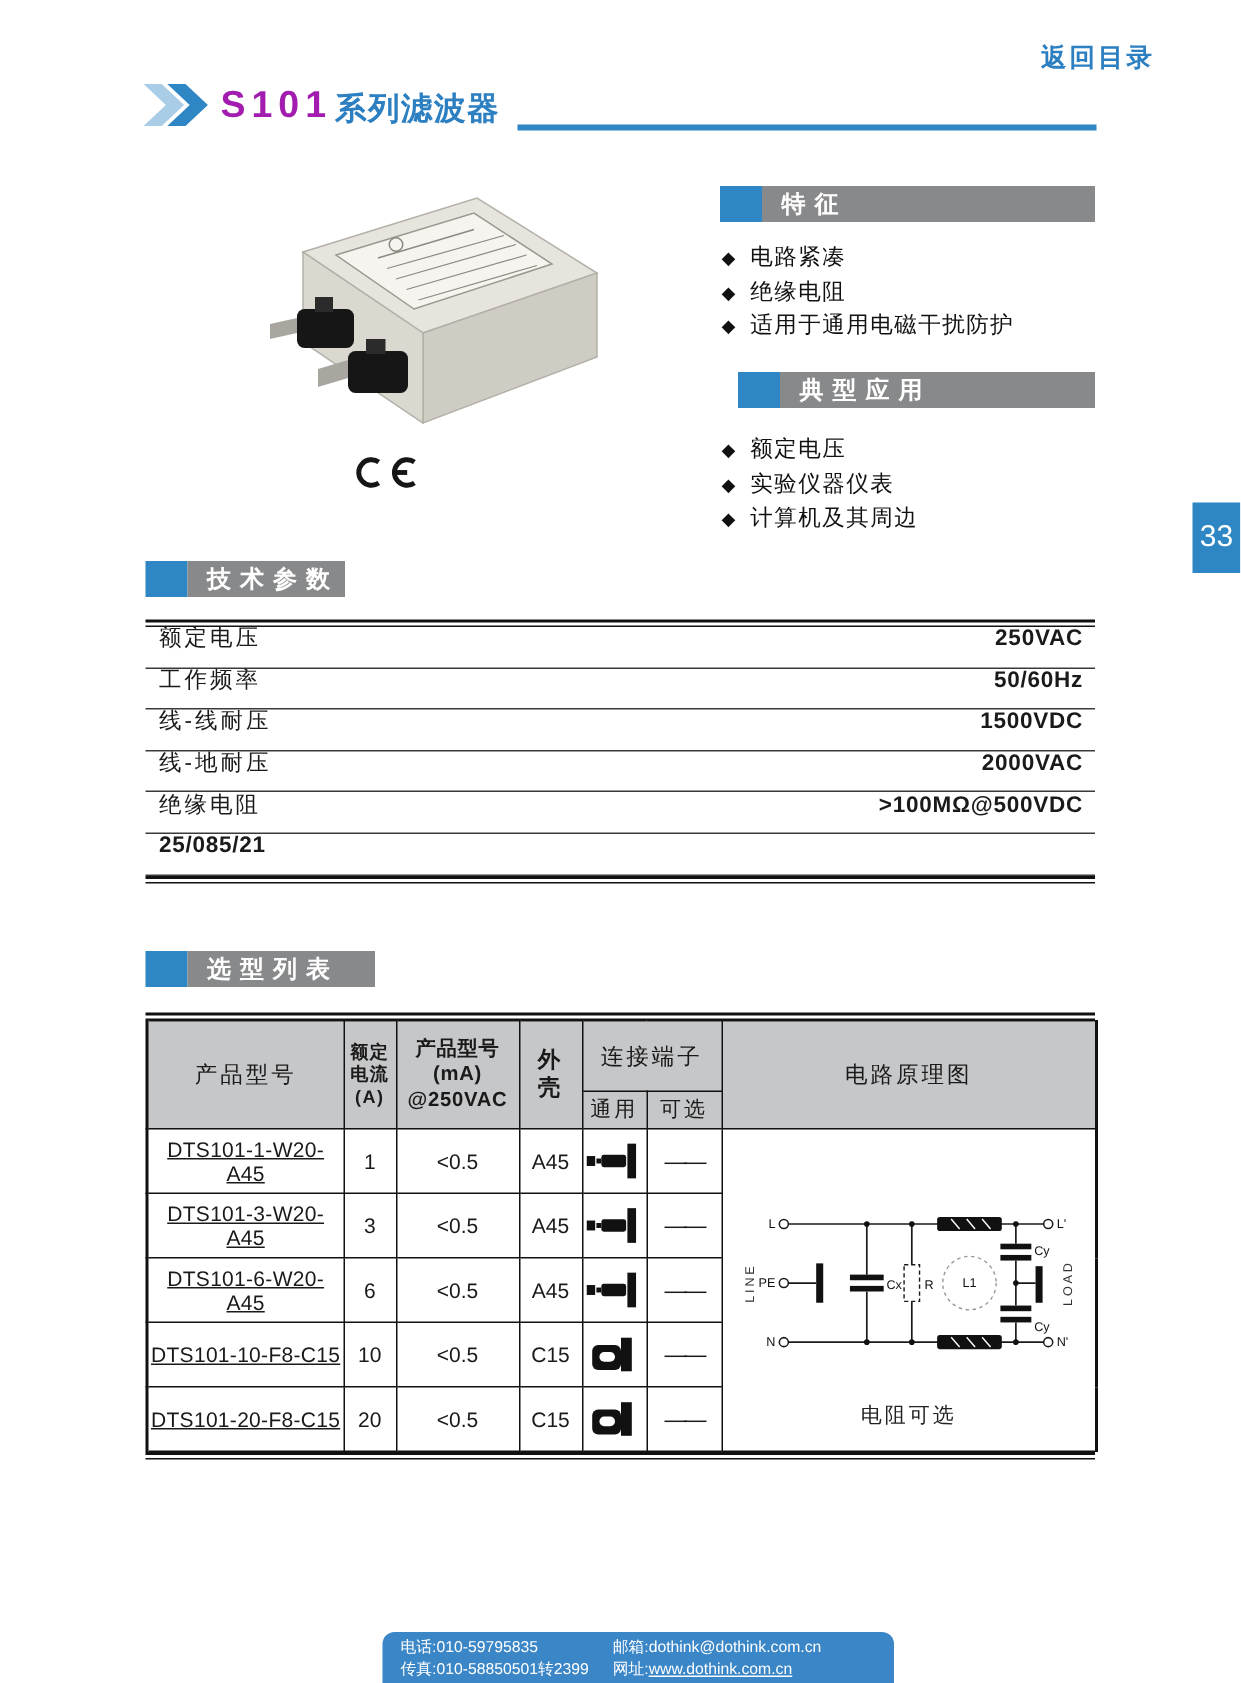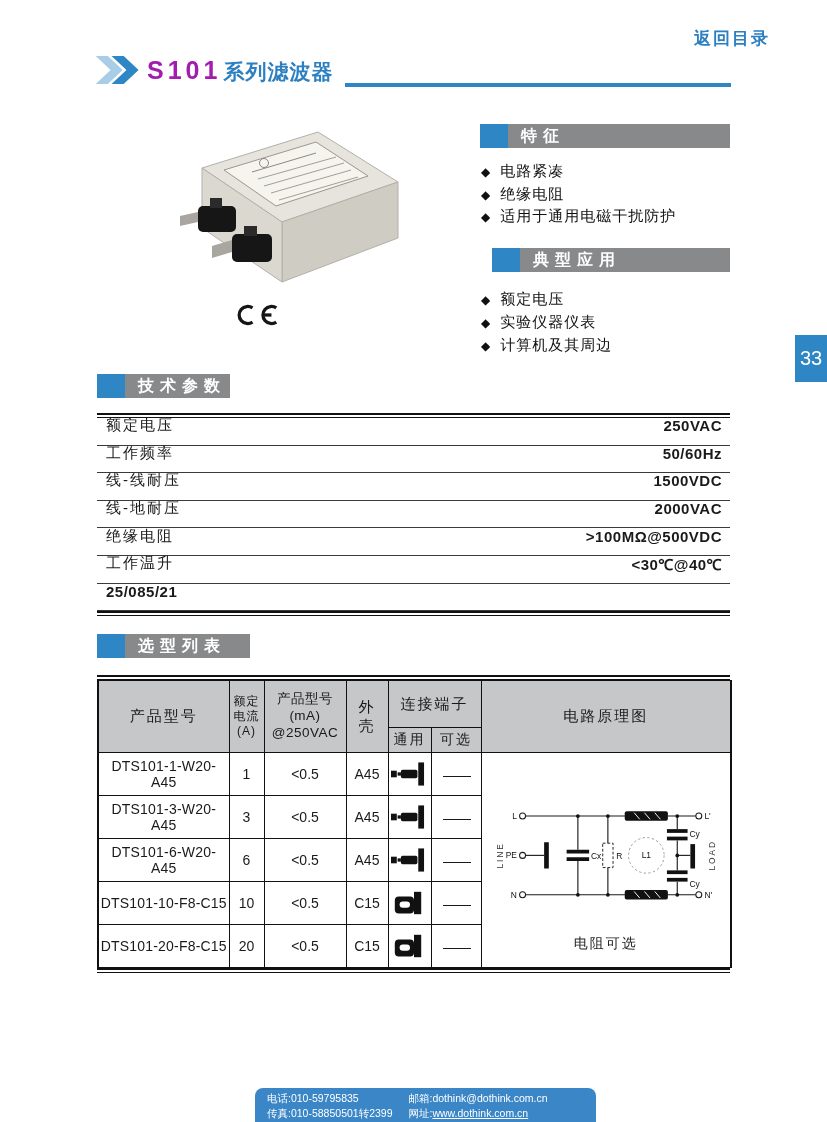--- a/index.html
+++ b/index.html
@@ -80,27 +80,27 @@
   table.sel {
     border-collapse:collapse; width:633px; table-layout:fixed;
     border-left:2px solid #111; border-right:2px solid #111;
   }
   table.sel th, table.sel td {
     border:1px solid #111; text-align:center; vertical-align:middle;
     background:#fff; padding:0;
   }
   table.sel thead th { background:#c6c7c9; font-weight:normal; }
   .th-main { font-size:15px; letter-spacing:2px; }
-  .th-stack span { display:block; line-height:1.25; }
+  .th-stack span { display:block; line-height:1.25;font-weight:bold; }
   .th-small { font-size:12px; letter-spacing:1px; }
   .th-mid { font-size:13.5px; letter-spacing:0.5px; }
   .row-h { height:43px; }
   .hdr1 { height:47px; }
   .hdr2 { height:25px; font-size:14px; letter-spacing:2px; }
-  td.model { text-align:left; padding-left:10px; font-size:14px; letter-spacing:0.2px; }
+  td.model { text-align:left; padding-left:10px; font-size:14px; letter-spacing:0.2px;text-decoration:underline; }
   td.num, td.case { font-size:14px; }
   .term-ico { display:block; margin:0 auto; }
   td.dash { font-size:15px; letter-spacing:-2px; }
   td.schem-cell { vertical-align:top; }
   .schem-box { position:relative; width:100%; height:100%; }
   .schem-svg { display:block; margin:4px auto 0 auto; }
   .schem-note {
     text-align:center; font-size:14px; letter-spacing:2px; color:#222;
     margin-top:14px;
   }
@@ -211,24 +211,20 @@
       <span class="tp-label">线-线耐压</span>
       <span class="tp-value">1500VDC</span>
     </div>
     <div class="tp-row">
       <span class="tp-label">线-地耐压</span>
       <span class="tp-value">2000VAC</span>
     </div>
     <div class="tp-row">
       <span class="tp-label">绝缘电阻</span>
       <span class="tp-value">&gt;100MΩ@500VDC</span>
-    </div>
-    <div class="tp-row">
-      <span class="tp-label">工作温升</span>
-      <span class="tp-value">&lt;30℃@40℃</span>
     </div>
     <div class="tp-row">
       <span class="tp-value">25/085/21</span>
     </div>
     <div class="rule-double"></div>
   </div>
 
   <div class="sec-header" style="left:97px; top:634px; width:153px;">
     <div class="sq"></div>
     <div class="bar">选型列表</div>

